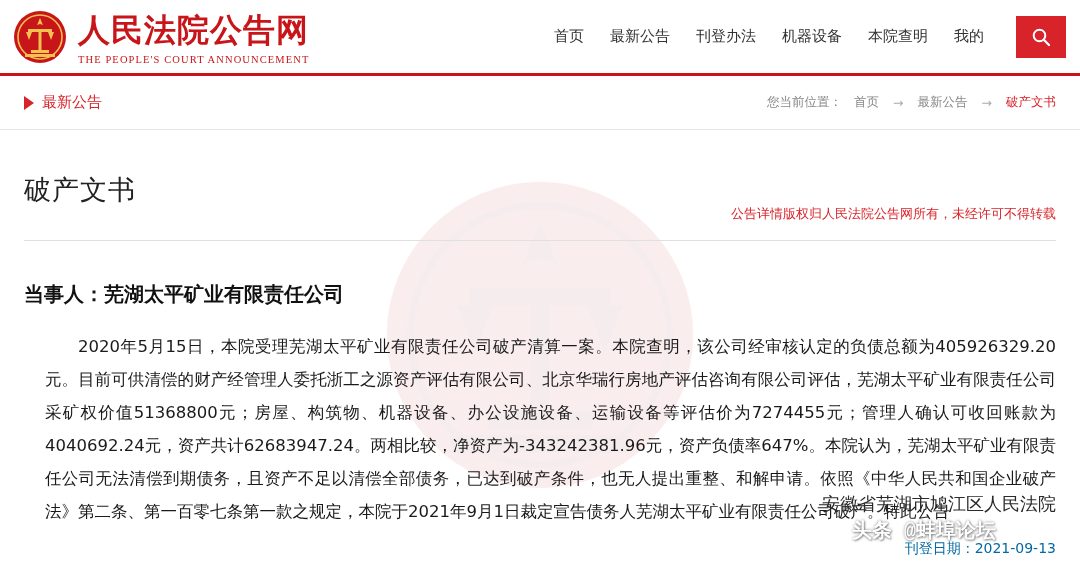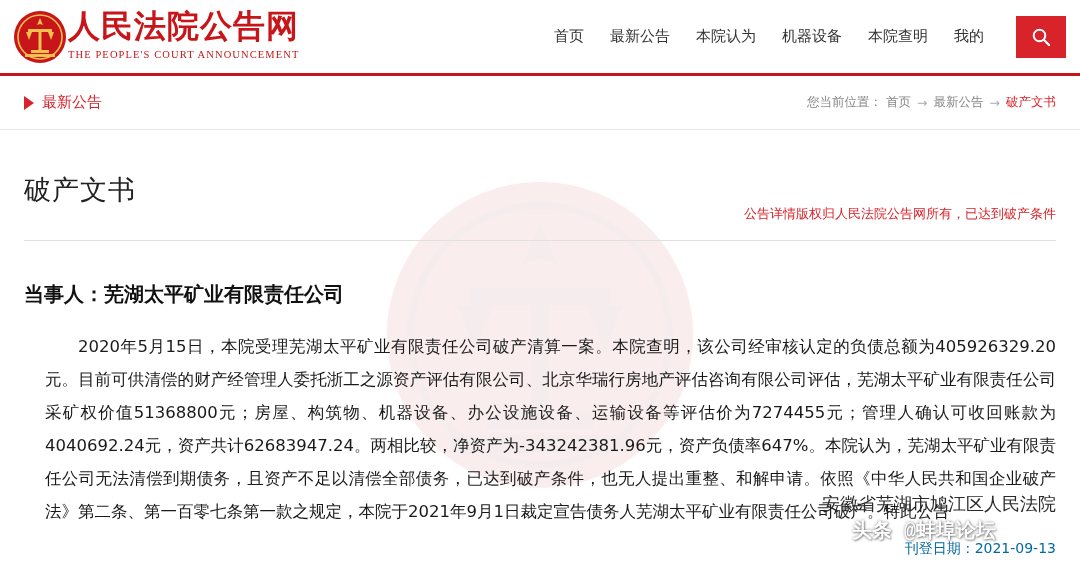--- a/index.html
+++ b/index.html
@@ -20,22 +20,23 @@
   .header {
     position: relative;
     height: 76px;
     border-bottom: 3px solid #c8151a;
     display: flex;
     align-items: center;
     background: #fff;
   }
   .logo-wrap {
     display: flex;
-    align-items: flex-start;
+    align-items: flex-end;
     padding-left: 12px;
+    gap: 10px;
   }
   .emblem {
     width: 56px; height: 56px;
     position: relative;
     flex: none;
   }
   .brand-text { display: flex; flex-direction: column; justify-content: center; }
   .brand-cn {
     font-family: "DejaVu Sans", sans-serif;
     font-size: 32px;
@@ -98,21 +99,21 @@
     font-size: 15px;
     font-family: "DejaVu Sans", sans-serif;
   }
   .crumb-right {
     margin-left: auto;
     font-size: 12.5px;
     color: #888;
     font-family: "DejaVu Sans", sans-serif;
     display: flex;
     align-items: center;
-    gap: 4px;
+    gap: 12px;
   }
   .crumb-right .sep { color: #aaa; margin: 0 2px; }
   .crumb-right .cur { color: #d9232a; }
 
   
   .content {
     position: relative;
     padding: 24px 24px 0 24px;
     height: 432px;
   }
@@ -223,21 +224,21 @@
       </span>
       <span class="brand-text">
         <span class="brand-cn">人民法院公告网</span>
         <span class="brand-en">THE PEOPLE'S COURT ANNOUNCEMENT</span>
       </span>
     </div>
 
     <div class="nav">
       <a href="#">首页</a>
       <a href="#">最新公告</a>
-      <a href="#">本院认为</a>
+      <a href="#">刊登办法</a>
       <a href="#">机器设备</a>
       <a href="#">本院查明</a>
       <a href="#">我的</a>
       <button class="search-btn">
         <span>
           <svg width="20" height="20" viewBox="0 0 20 20">
             <circle cx="8.5" cy="8.5" r="5.8" fill="none" stroke="#fff" stroke-width="2"></circle>
             <line x1="12.8" y1="12.8" x2="18" y2="18" stroke="#fff" stroke-width="2.2" stroke-linecap="round"></line>
           </svg>
         </span>
@@ -271,21 +272,21 @@
         <rect x="26.5" y="20" width="3" height="22" fill="#7a0b0e"></rect>
         <path d="M14 23 L20 23 L17 31 Z" fill="#7a0b0e"></path>
         <path d="M36 23 L42 23 L39 31 Z" fill="#7a0b0e"></path>
         <rect x="19" y="41" width="18" height="3" fill="#7a0b0e"></rect>
         <rect x="13" y="45" width="30" height="3" fill="#7a0b0e"></rect>
       </svg>
     </span>
 
     <div class="doc-title-row">
       <h1 class="doc-title">破产文书</h1>
-      <div class="copyright">公告详情版权归人民法院公告网所有，已达到破产条件</div>
+      <div class="copyright">公告详情版权归人民法院公告网所有，未经许可不得转载</div>
     </div>
 
     <div class="party">
       <span class="party-label">当事人：</span><span>芜湖太平矿业有限责任公司</span>
     </div>
 
     <div class="body-text">2020年5月15日，本院受理芜湖太平矿业有限责任公司破产清算一案。本院查明，该公司经审核认定的负债总额为405926329.20元。目前可供清偿的财产经管理人委托浙工之源资产评估有限公司、北京华瑞行房地产评估咨询有限公司评估，芜湖太平矿业有限责任公司采矿权价值51368800元；房屋、构筑物、机器设备、办公设施设备、运输设备等评估价为7274455元；管理人确认可收回账款为4040692.24元，资产共计62683947.24。两相比较，净资产为-343242381.96元，资产负债率647%。本院认为，芜湖太平矿业有限责任公司无法清偿到期债务，且资产不足以清偿全部债务，已达到破产条件，也无人提出重整、和解申请。依照《中华人民共和国企业破产法》第二条、第一百零七条第一款之规定，本院于2021年9月1日裁定宣告债务人芜湖太平矿业有限责任公司破产。特此公告</div>
 
     <div class="court-line">安徽省芜湖市鸠江区人民法院</div>
     <div class="date-line">

